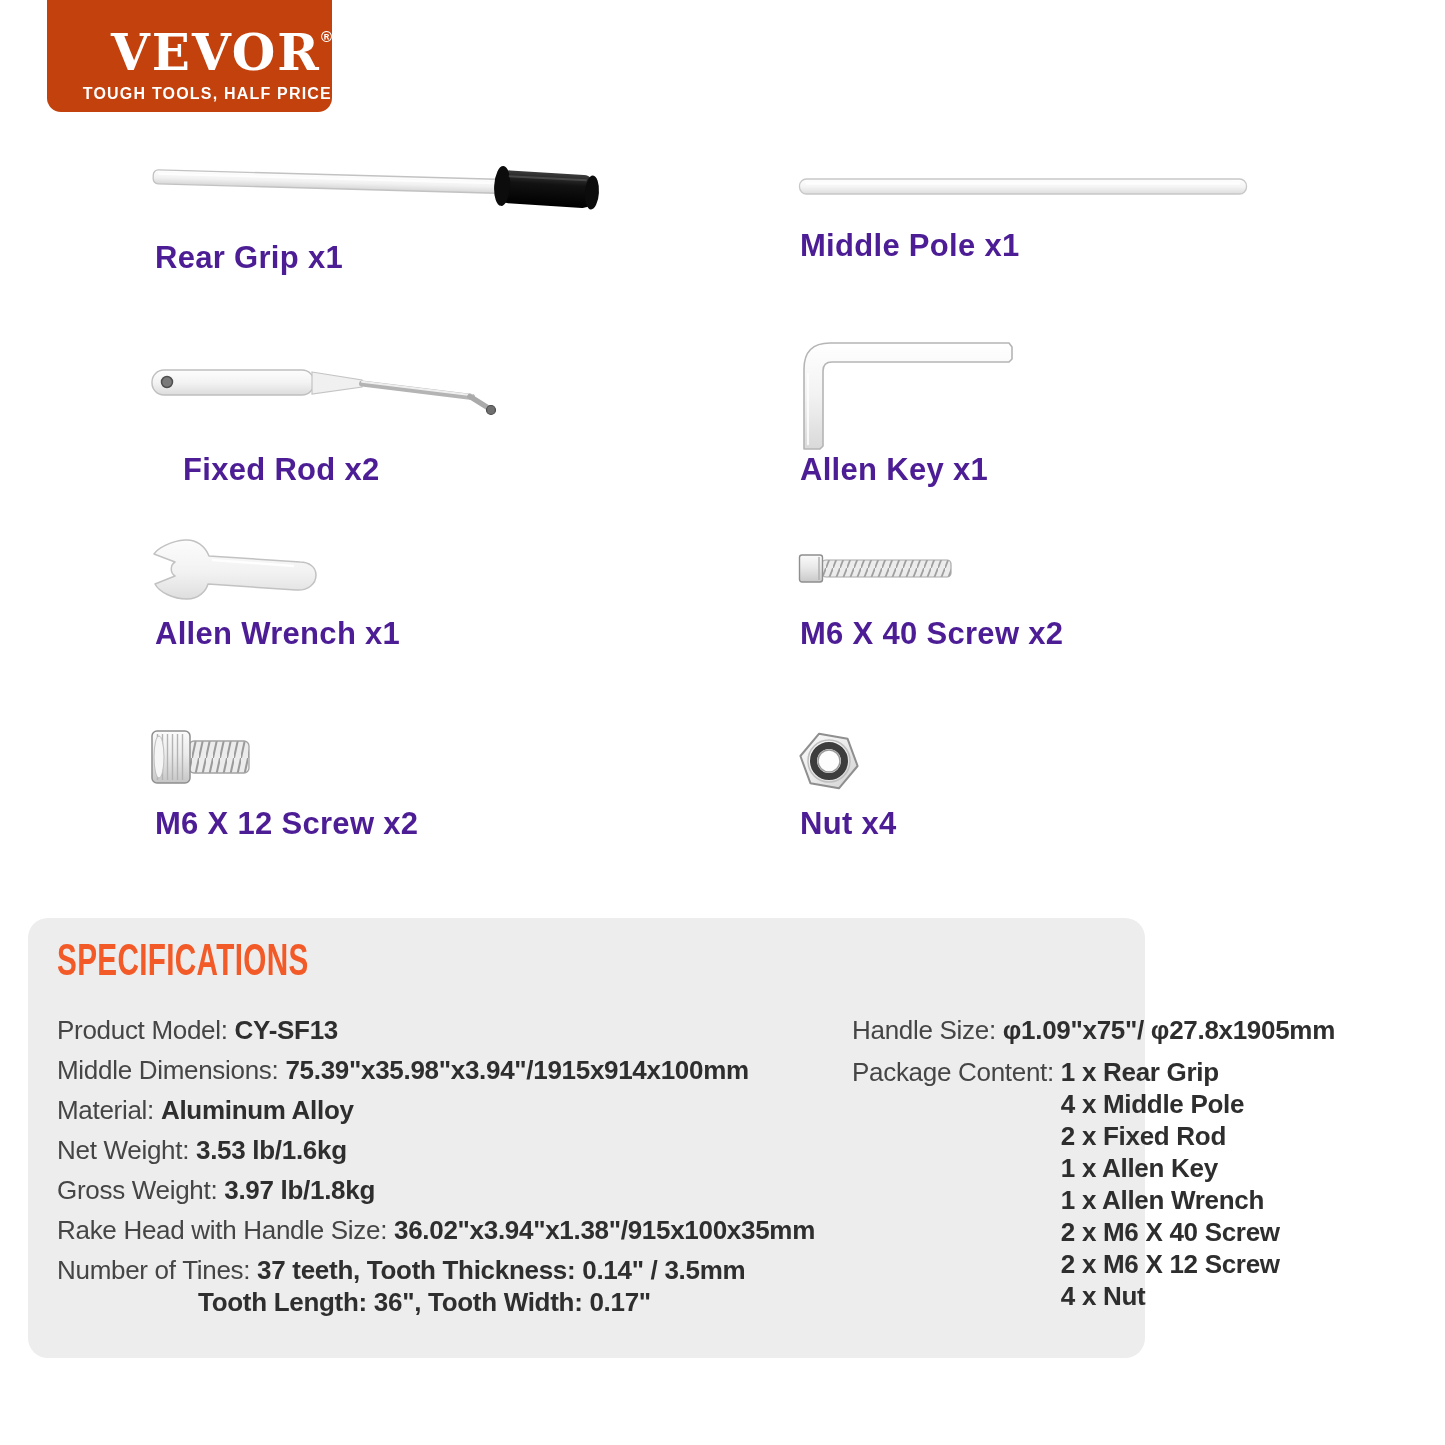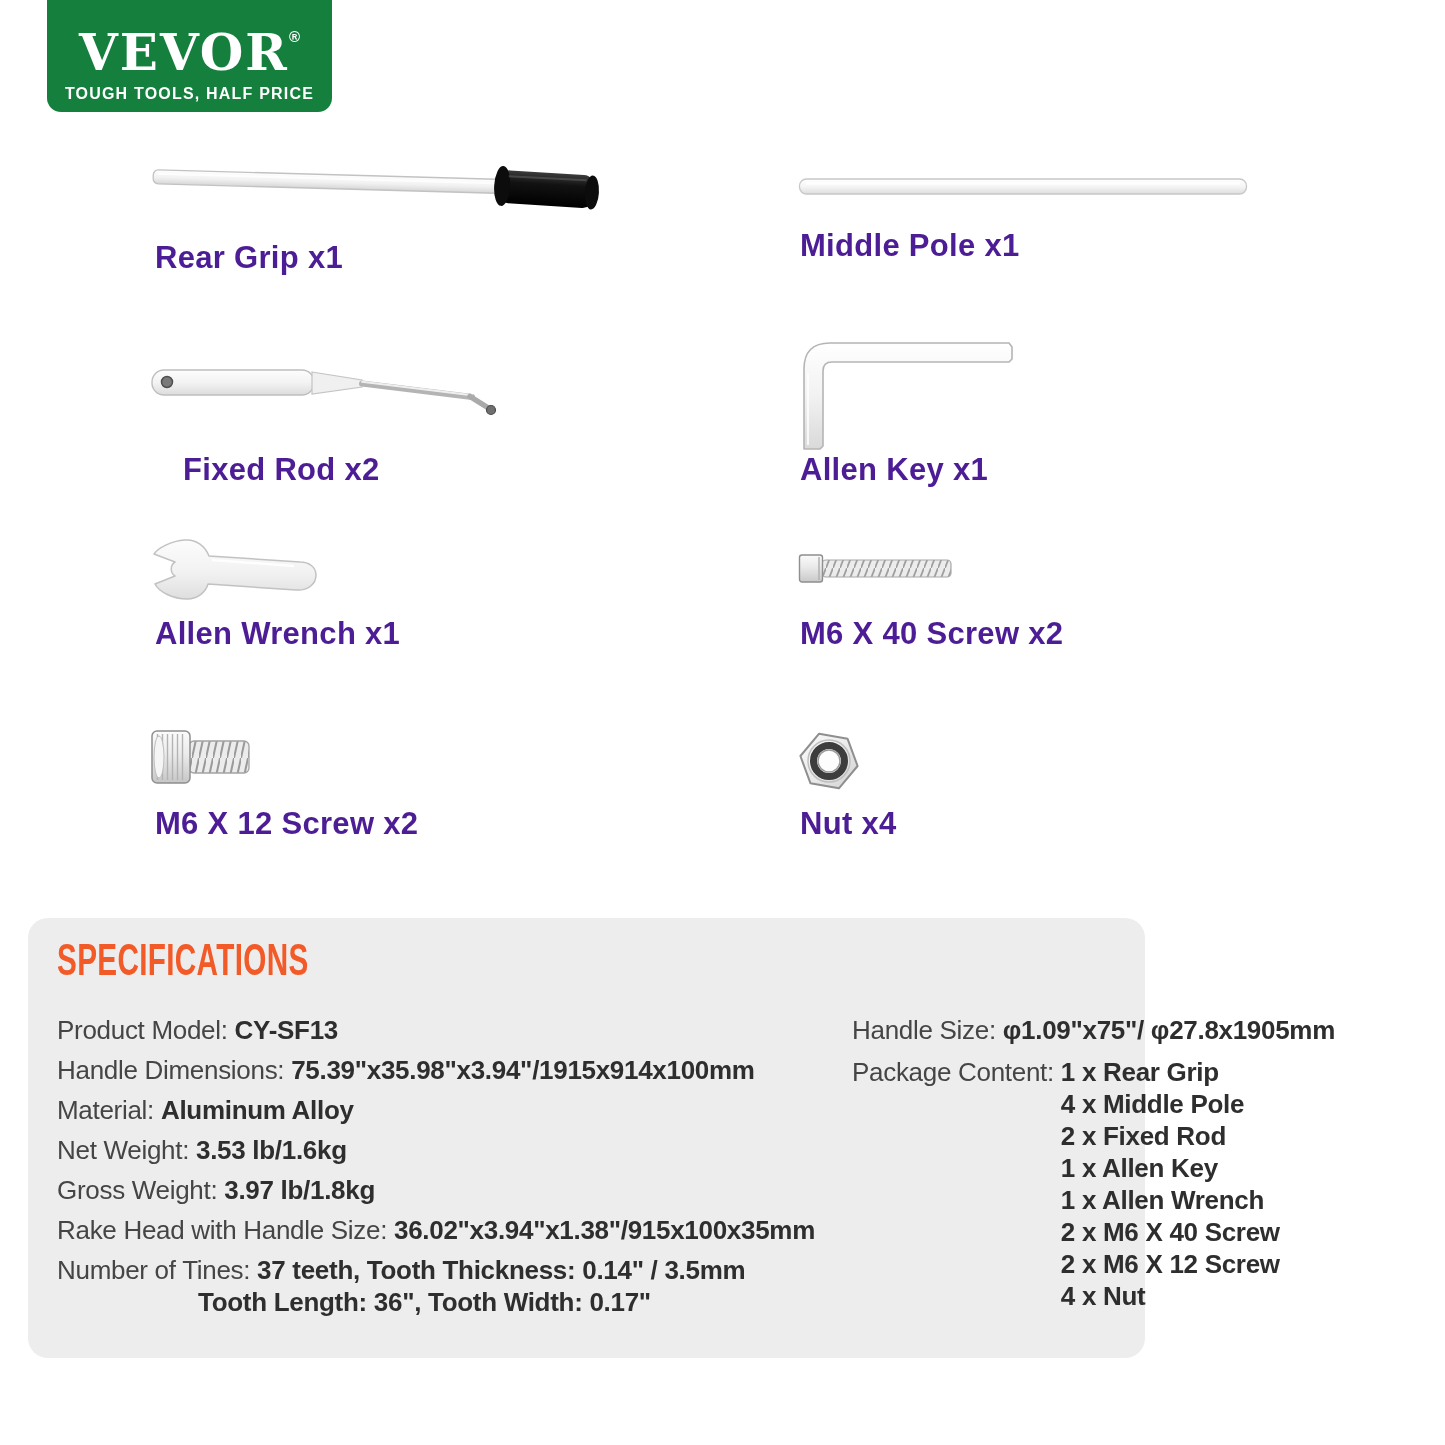--- a/index.html
+++ b/index.html
@@ -3,22 +3,22 @@
 <meta charset="utf-8">
 <style>
   html,body{margin:0;padding:0;background:#fff;}
   .canvas{
     position:relative;width:1445px;height:1445px;background:#ffffff;overflow:hidden;
     font-family:"Liberation Sans","DejaVu Sans",sans-serif;color:#262626;
   }
   
   .logo-box{
     position:absolute;left:47px;top:0;width:285px;height:112px;
-    background:#15803d;border-radius:0 0 14px 14px;
-    display:flex;flex-direction:column;align-items:center;justify-content:center;
+    background:#c2410c;border-radius:0 0 14px 14px;
+    display:flex;flex-direction:column;align-items:flex-end;justify-content:center;
   }
   .logo-word{
     font-family:"DejaVu Serif","Liberation Serif",serif;
     font-weight:800;font-size:50px;line-height:50px;color:#ffffff;letter-spacing:2px;
     margin-top:2px;
   }
   .logo-reg{font-size:15px;vertical-align:28px;letter-spacing:0;font-family:"Liberation Sans",sans-serif;font-weight:700;}
   .logo-tagline{
     color:#ffffff;font-weight:700;font-size:16px;letter-spacing:1.2px;margin-top:7px;white-space:nowrap;
   }
@@ -201,21 +201,21 @@
 
   <div class="spec-panel">
     <div class="spec-title">SPECIFICATIONS</div>
 
     <div class="spec-col left">
       <div class="spec-row">
           <span class="s-lab">Product Model: </span>
           <span class="s-val">CY-SF13</span>
         </div>
       <div class="spec-row">
-          <span class="s-lab">Handle Dimensions: </span>
+          <span class="s-lab">Middle Dimensions: </span>
           <span class="s-val">75.39"x35.98"x3.94"/1915x914x100mm</span>
         </div>
       <div class="spec-row">
           <span class="s-lab">Material: </span>
           <span class="s-val">Aluminum Alloy</span>
         </div>
       <div class="spec-row">
           <span class="s-lab">Net Weight: </span>
           <span class="s-val">3.53 lb/1.6kg</span>
         </div>

